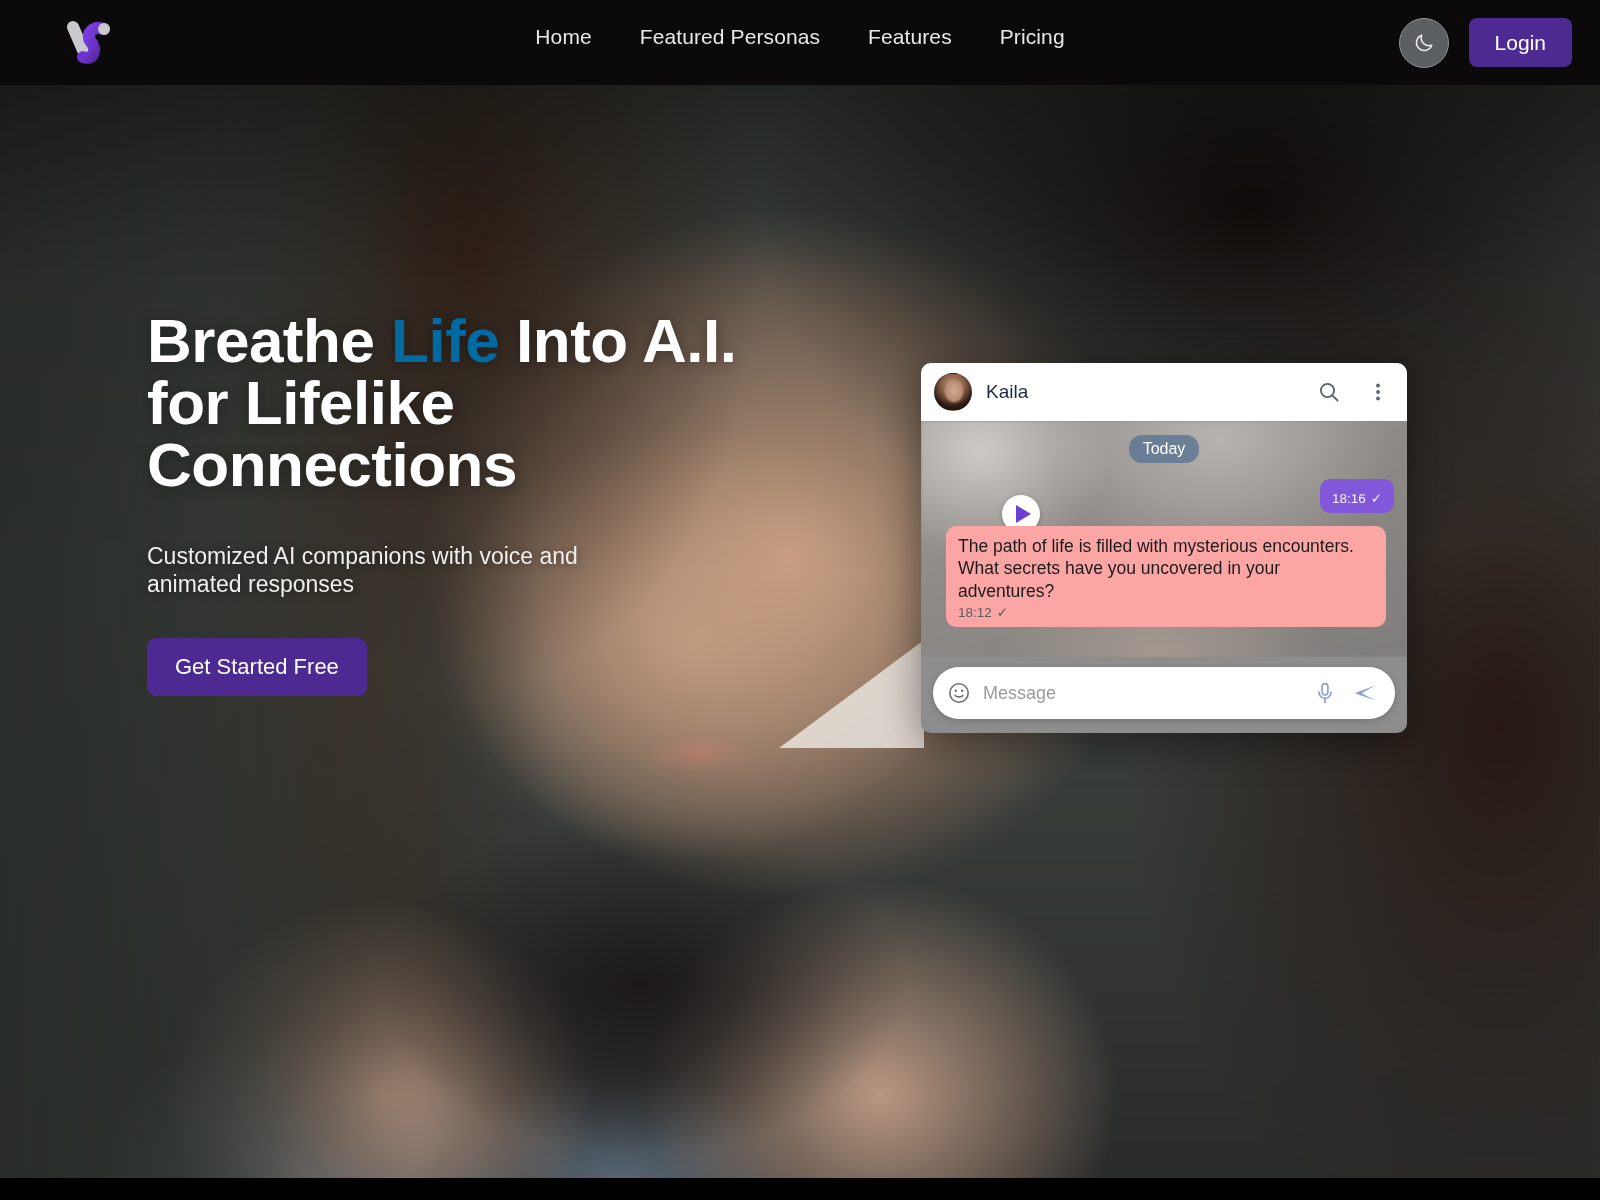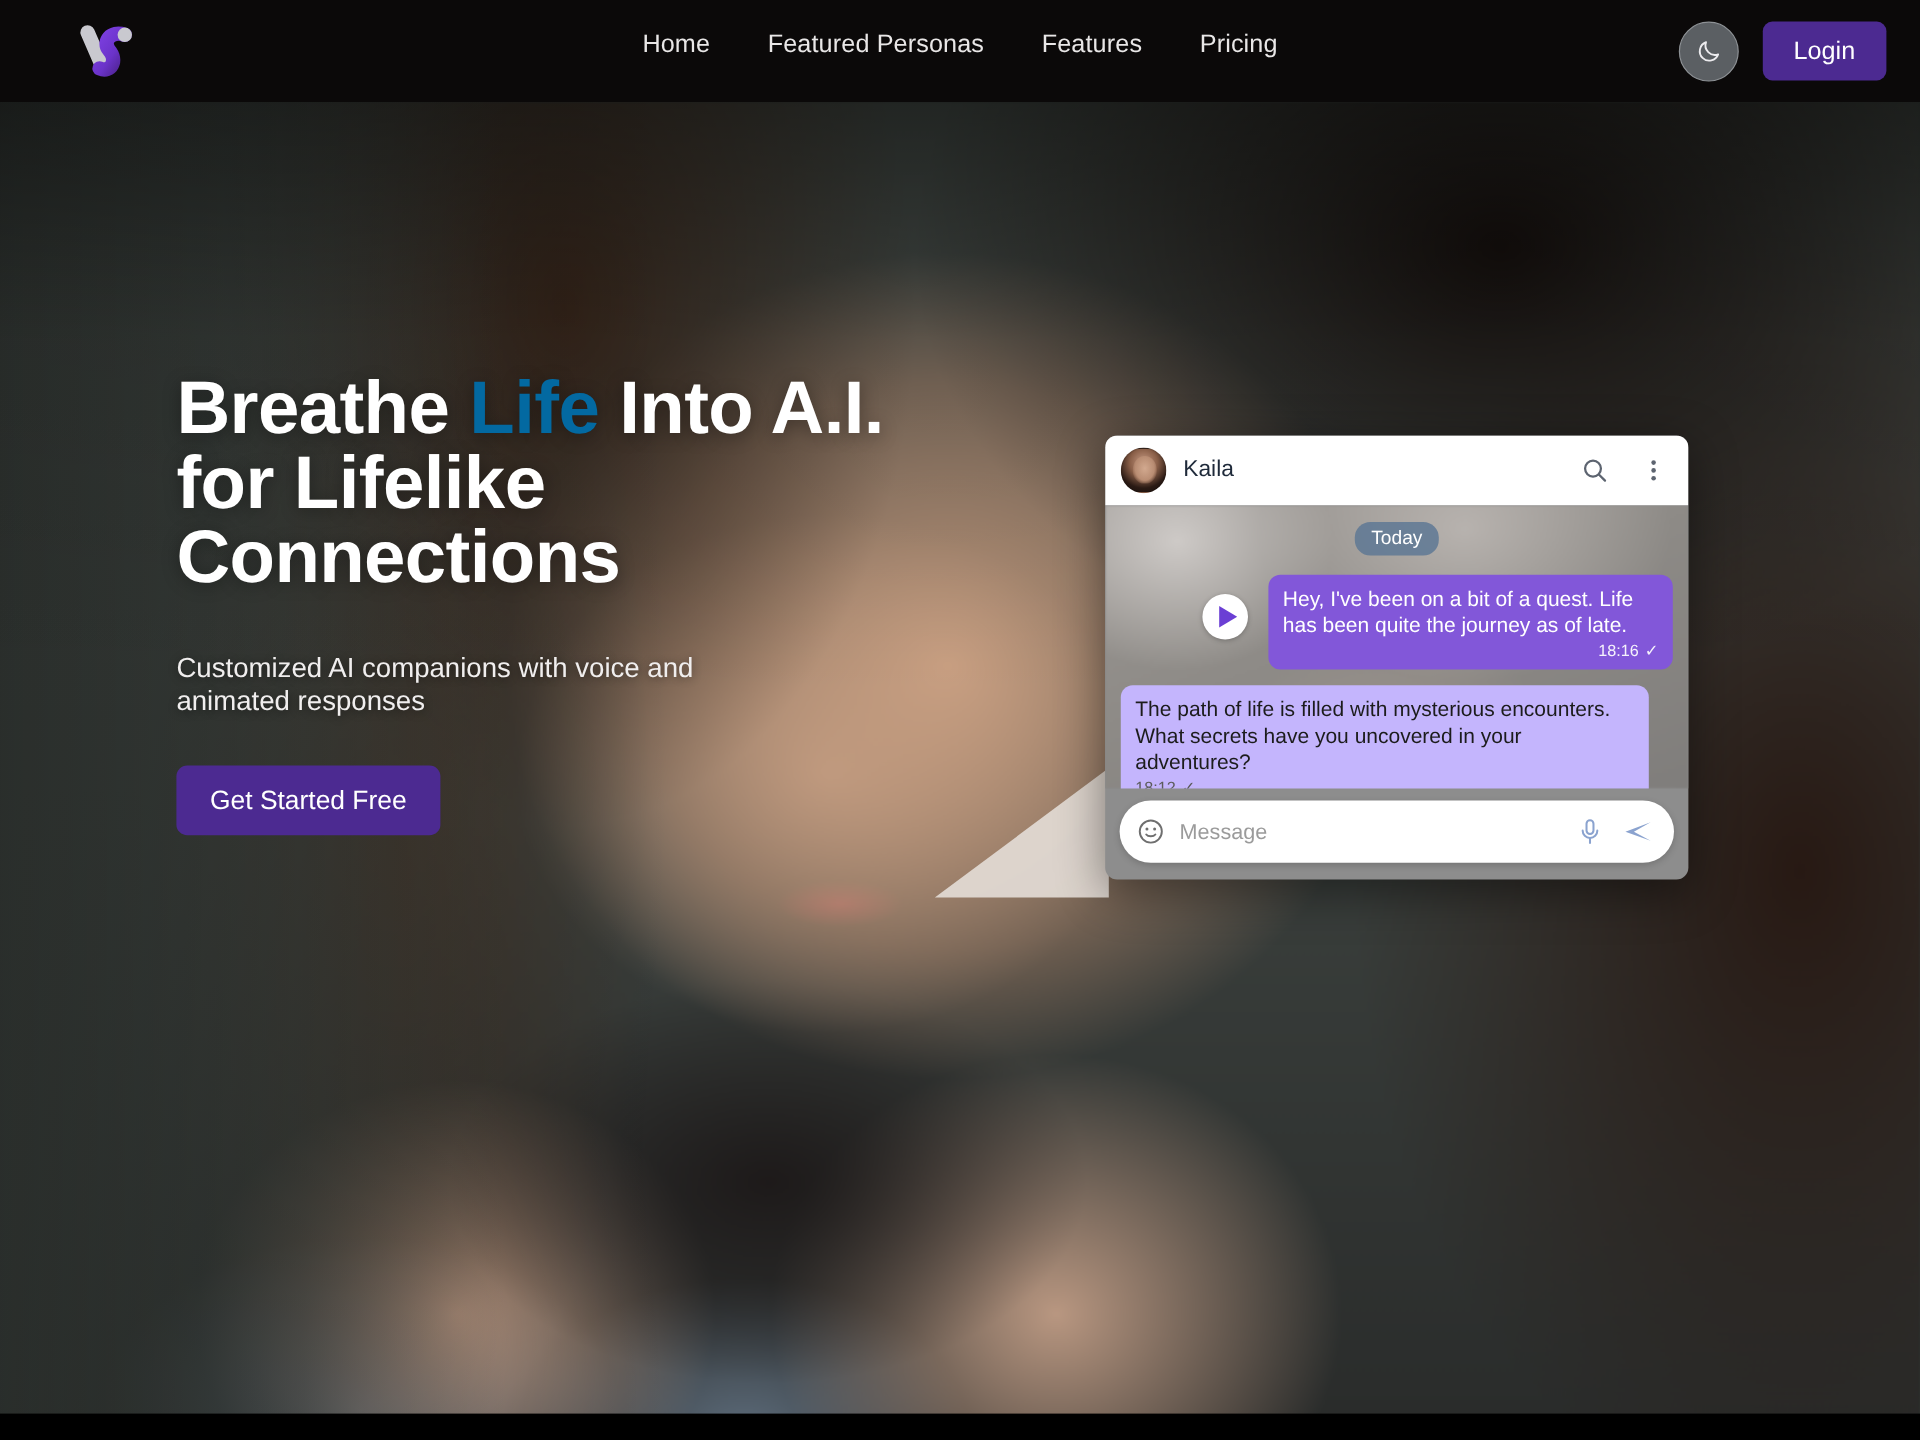--- a/index.html
+++ b/index.html
@@ -257,23 +257,24 @@
     padding: 9px 12px 6px 12px;
     font-size: 17.5px;
     line-height: 1.27;
     position: relative;
   }
   .bubble.out {
     background: #8257d9;
     color: #ffffff;
   }
   .bubble.in {
-    background: #c4b5fd;
+    background: #fca5a5;
     color: #1c1c1c;
     max-width: 440px;
+    margin-left: 12px;
   }
   .meta {
     display: flex; align-items: center; gap: 5px;
     font-size: 13.5px;
     margin-top: 2px;
   }
   .bubble.out .meta { justify-content: flex-end; color: rgba(255,255,255,.92); }
   .bubble.in  .meta { justify-content: flex-start; color: #5b5b5b; }
 
   .chat-input-wrap {
@@ -394,21 +395,20 @@
 
         <div class="day-badge-row">
           <div class="day-badge">Today</div>
         </div>
 
         <div class="msg-row out">
           <div class="play-btn">
             <div class="play-tri"></div>
           </div>
           <div class="bubble out">
-            <div>Hey, I've been on a bit of a quest. Life has been quite the journey as of late.</div>
             <div class="meta">
               <span>18:16</span>
               <span>✓</span>
             </div>
           </div>
         </div>
 
         <div class="msg-row in">
           <div class="bubble in">
             <div>The path of life is filled with mysterious encounters. What secrets have you uncovered in your adventures?</div>

